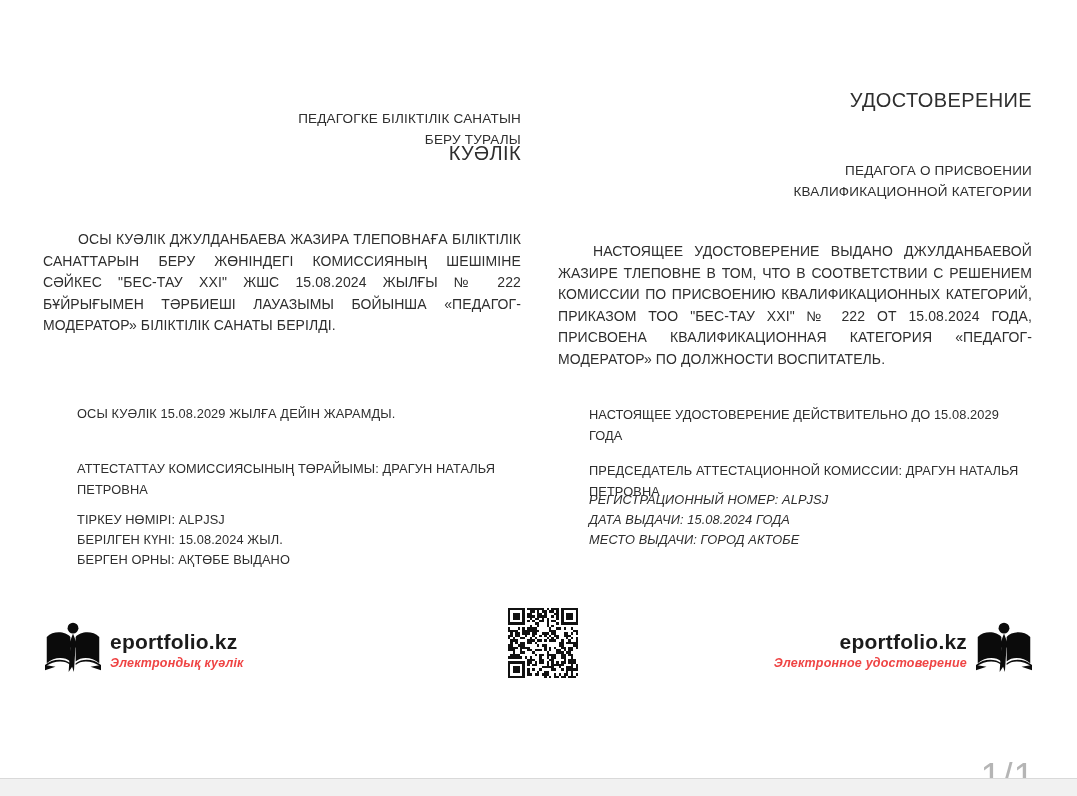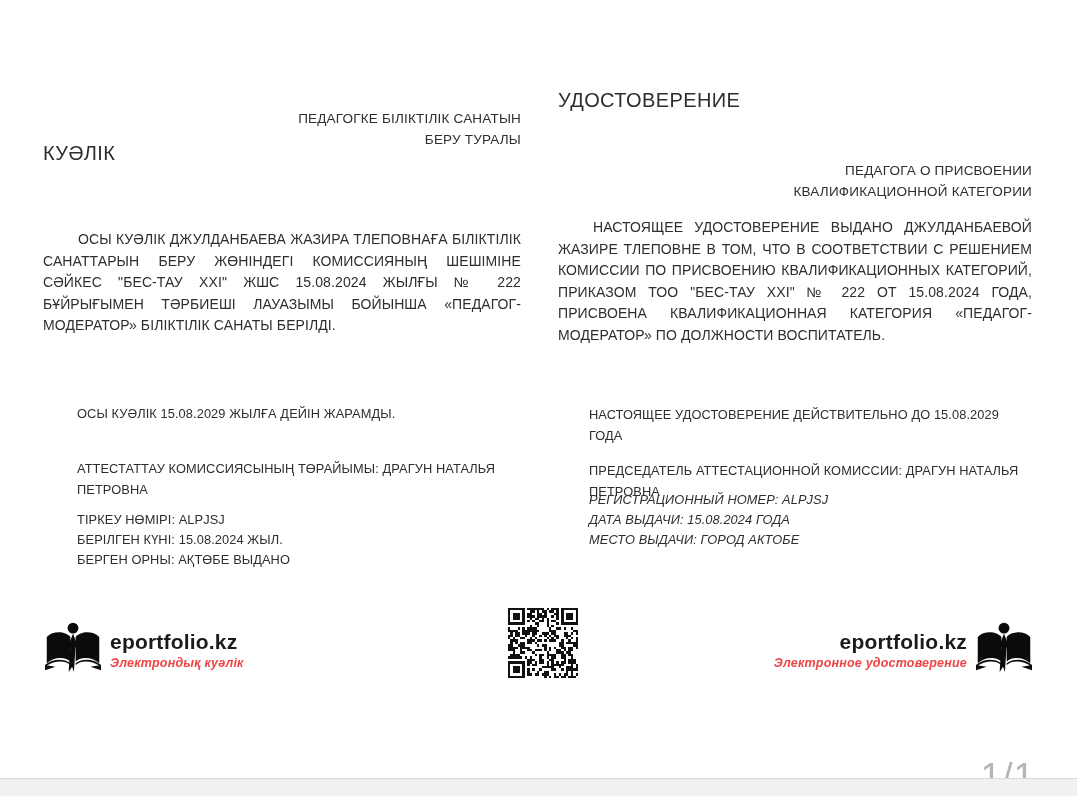--- a/index.html
+++ b/index.html
@@ -27,21 +27,21 @@
   .col-right { left: 558px; width: 474px; }
 
   .blk { position: absolute; width: 100%; }
 
   .hdr-small {
     font-size: 13.5px; line-height: 21px; text-align: right;
     letter-spacing: 0.2px;
     margin-top: 26px;
   }
   .hdr-big {
-    font-size: 20px; line-height: 24px; text-align: left;
+    font-size: 20px; line-height: 24px; text-align: right;
     letter-spacing: 0.4px;
   }
   .body-par {
     font-size: 14px; line-height: 21.5px;
     text-align: justify; text-align-last: left;
     text-indent: 35px; letter-spacing: 0.1px;
   }
   .mid-line { font-size: 12.8px; line-height: 21px; letter-spacing: 0.1px; }
   .detail-lines { font-size: 12.8px; line-height: 20px; letter-spacing: 0.1px; }
 
@@ -49,21 +49,21 @@
   .l-header   { top: 82px; }
   .l-title    { top: 141px; }
   .l-body     { top: 229px; }
   .l-validity { top: 403px; left: 34px; width: 440px; }
   .l-chair    { top: 458px; left: 34px; width: 420px; }
   .l-details  { top: 510px; left: 34px; width: 440px; }
 
   
   .r-title    { top: 88px; }
   .r-header   { top: 134px; }
-  .r-body     { top: 217px; }
+  .r-body     { top: 241px; }
   .r-validity { top: 404px; left: 31px; width: 443px; }
   .r-chair    { top: 460px; left: 31px; width: 443px; }
   .r-details  { top: 490px; left: 31px; width: 443px; font-style: italic; }
 
   
   .logo {
     position: absolute; top: 620px; height: 60px;
     display: flex; align-items: center; gap: 9px;
   }
   .logo-left  { left: 45px; }

